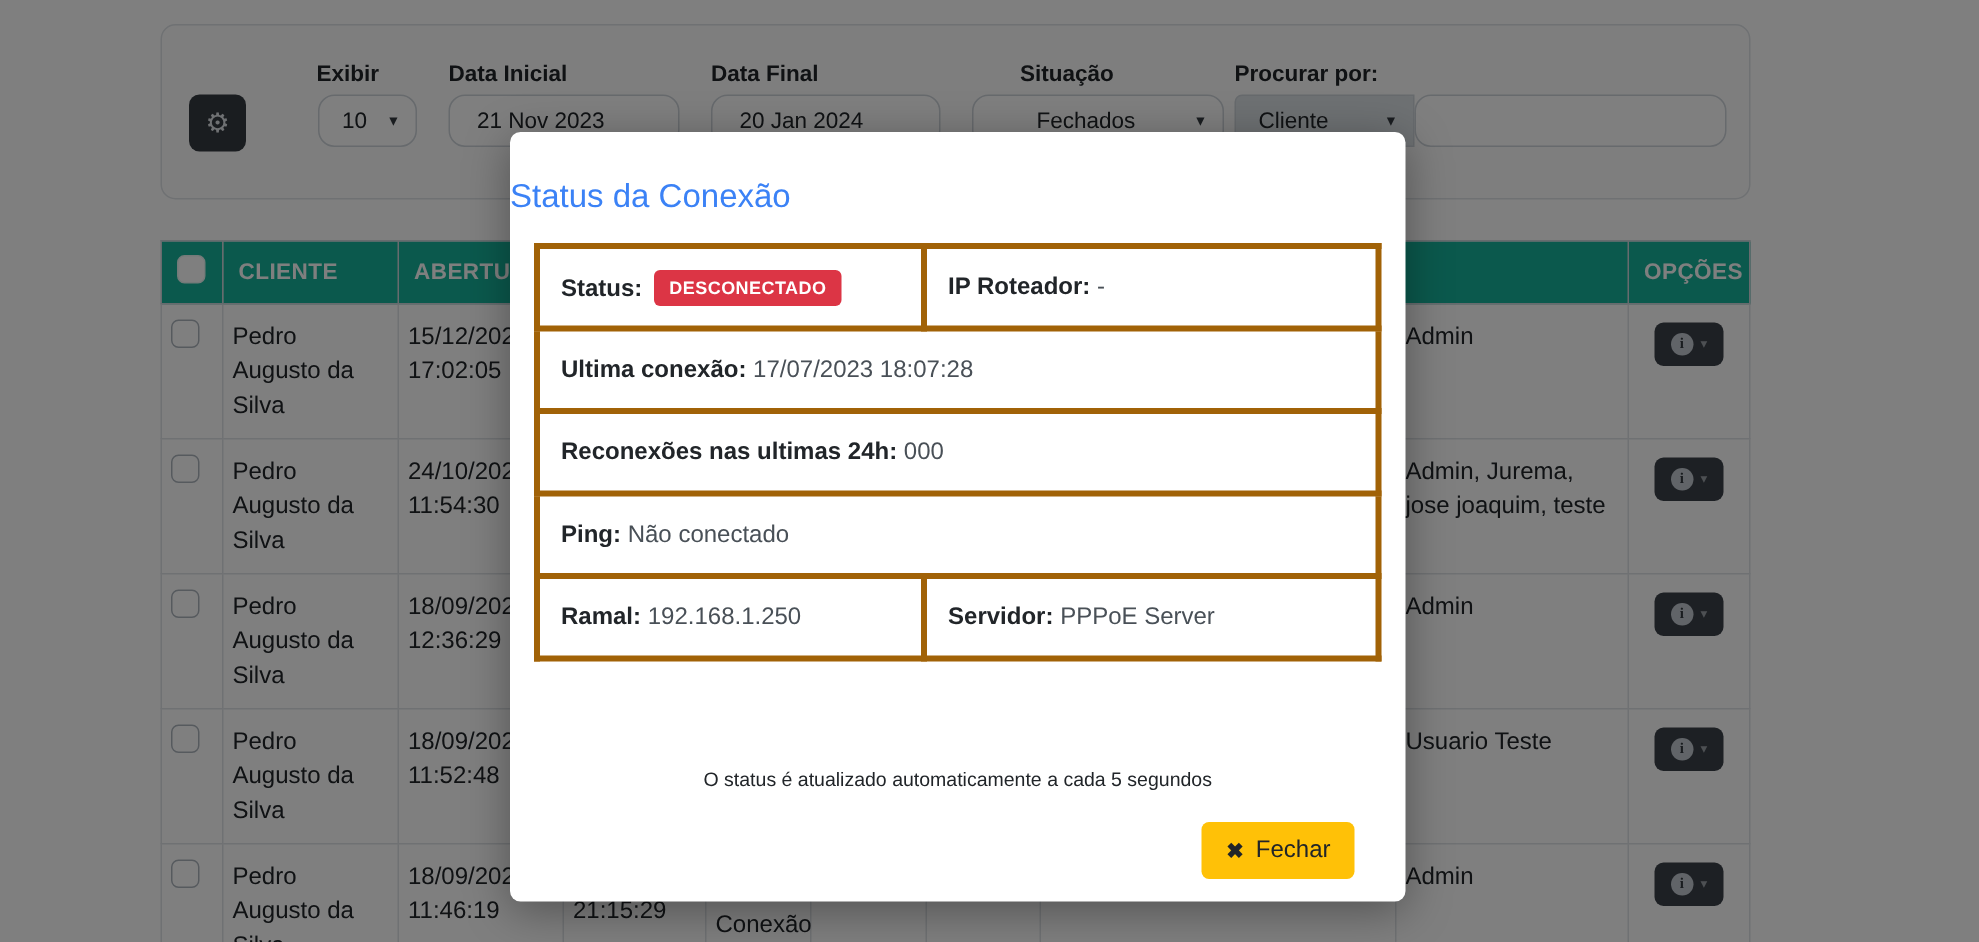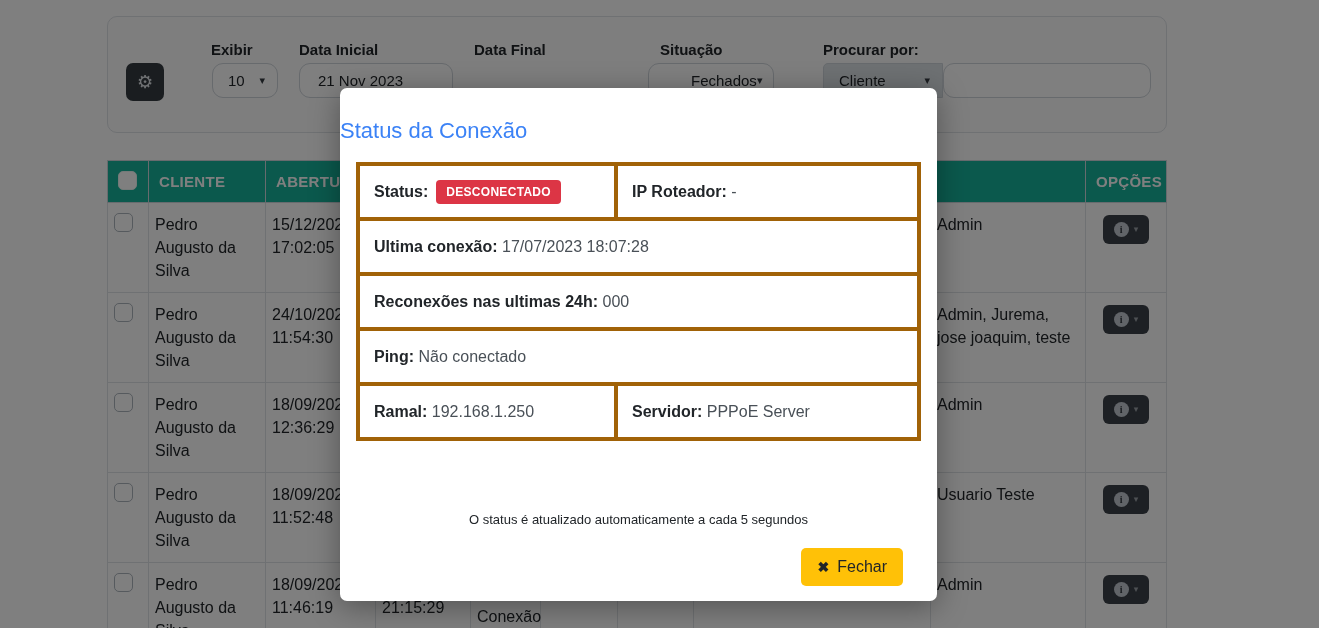--- a/index.html
+++ b/index.html
@@ -25,21 +25,21 @@
     position:absolute; top:46px; height:35px; background:#ffffff;
     border:1px solid #ced4da; border-radius:11px; font-size:15px; color:#212529;
     display:flex; align-items:center; padding:0 12px 0 15px;
   }
   .control .caret { margin-left:auto; font-size:11px; color:#343a40; }
   .control.select-gray { background:#dde2e6; border-radius:5px 0 0 5px; }
   input.control { padding:0 12px 0 18px; }
   .lbl-exibir   { left:103px; } .sel-exibir  { left:104px; width:66px; }
   .lbl-dini     { left:191px; } .inp-dini    { left:191px; width:154px; }
   .lbl-dfin     { left:366px; } .inp-dfin    { left:366px; width:153px; }
-  .lbl-sit      { left:552px; } .sel-sit     { left:540px; width:126px;padding-left:42px; }
+  .lbl-sit      { left:572px; } .sel-sit     { left:540px; width:168px;padding-left:42px; }
   .lbl-proc     { left:715px; } .sel-proc    { left:715px; width:120px; }
   .inp-search   { left:835px; width:208px; }
 
   
   table.grid {
     position:absolute; left:107px; top:160px; width:1059px;
     border-collapse:collapse; table-layout:fixed; font-size:16px;
   }
   table.grid th {
     background:#17b39a; color:#ffffff; height:42px; text-align:left;
@@ -109,20 +109,21 @@
     <div class="f-label lbl-exibir">Exibir</div>
     <div class="control sel-exibir">
       <span>10</span>
       <span class="caret">▾</span>
     </div>
 
     <div class="f-label lbl-dini">Data Inicial</div>
     <input class="control inp-dini" value="21 Nov 2023" style="">
 
     <div class="f-label lbl-dfin">Data Final</div>
+    <input class="control inp-dfin" value="20 Jan 2024" style="">
 
     <div class="f-label lbl-sit">Situação</div>
     <div class="control sel-sit">
       <span>Fechados</span>
       <span class="caret">▾</span>
     </div>
 
     <div class="f-label lbl-proc">Procurar por:</div>
     <div class="control select-gray sel-proc">
       <span>Cliente</span>

